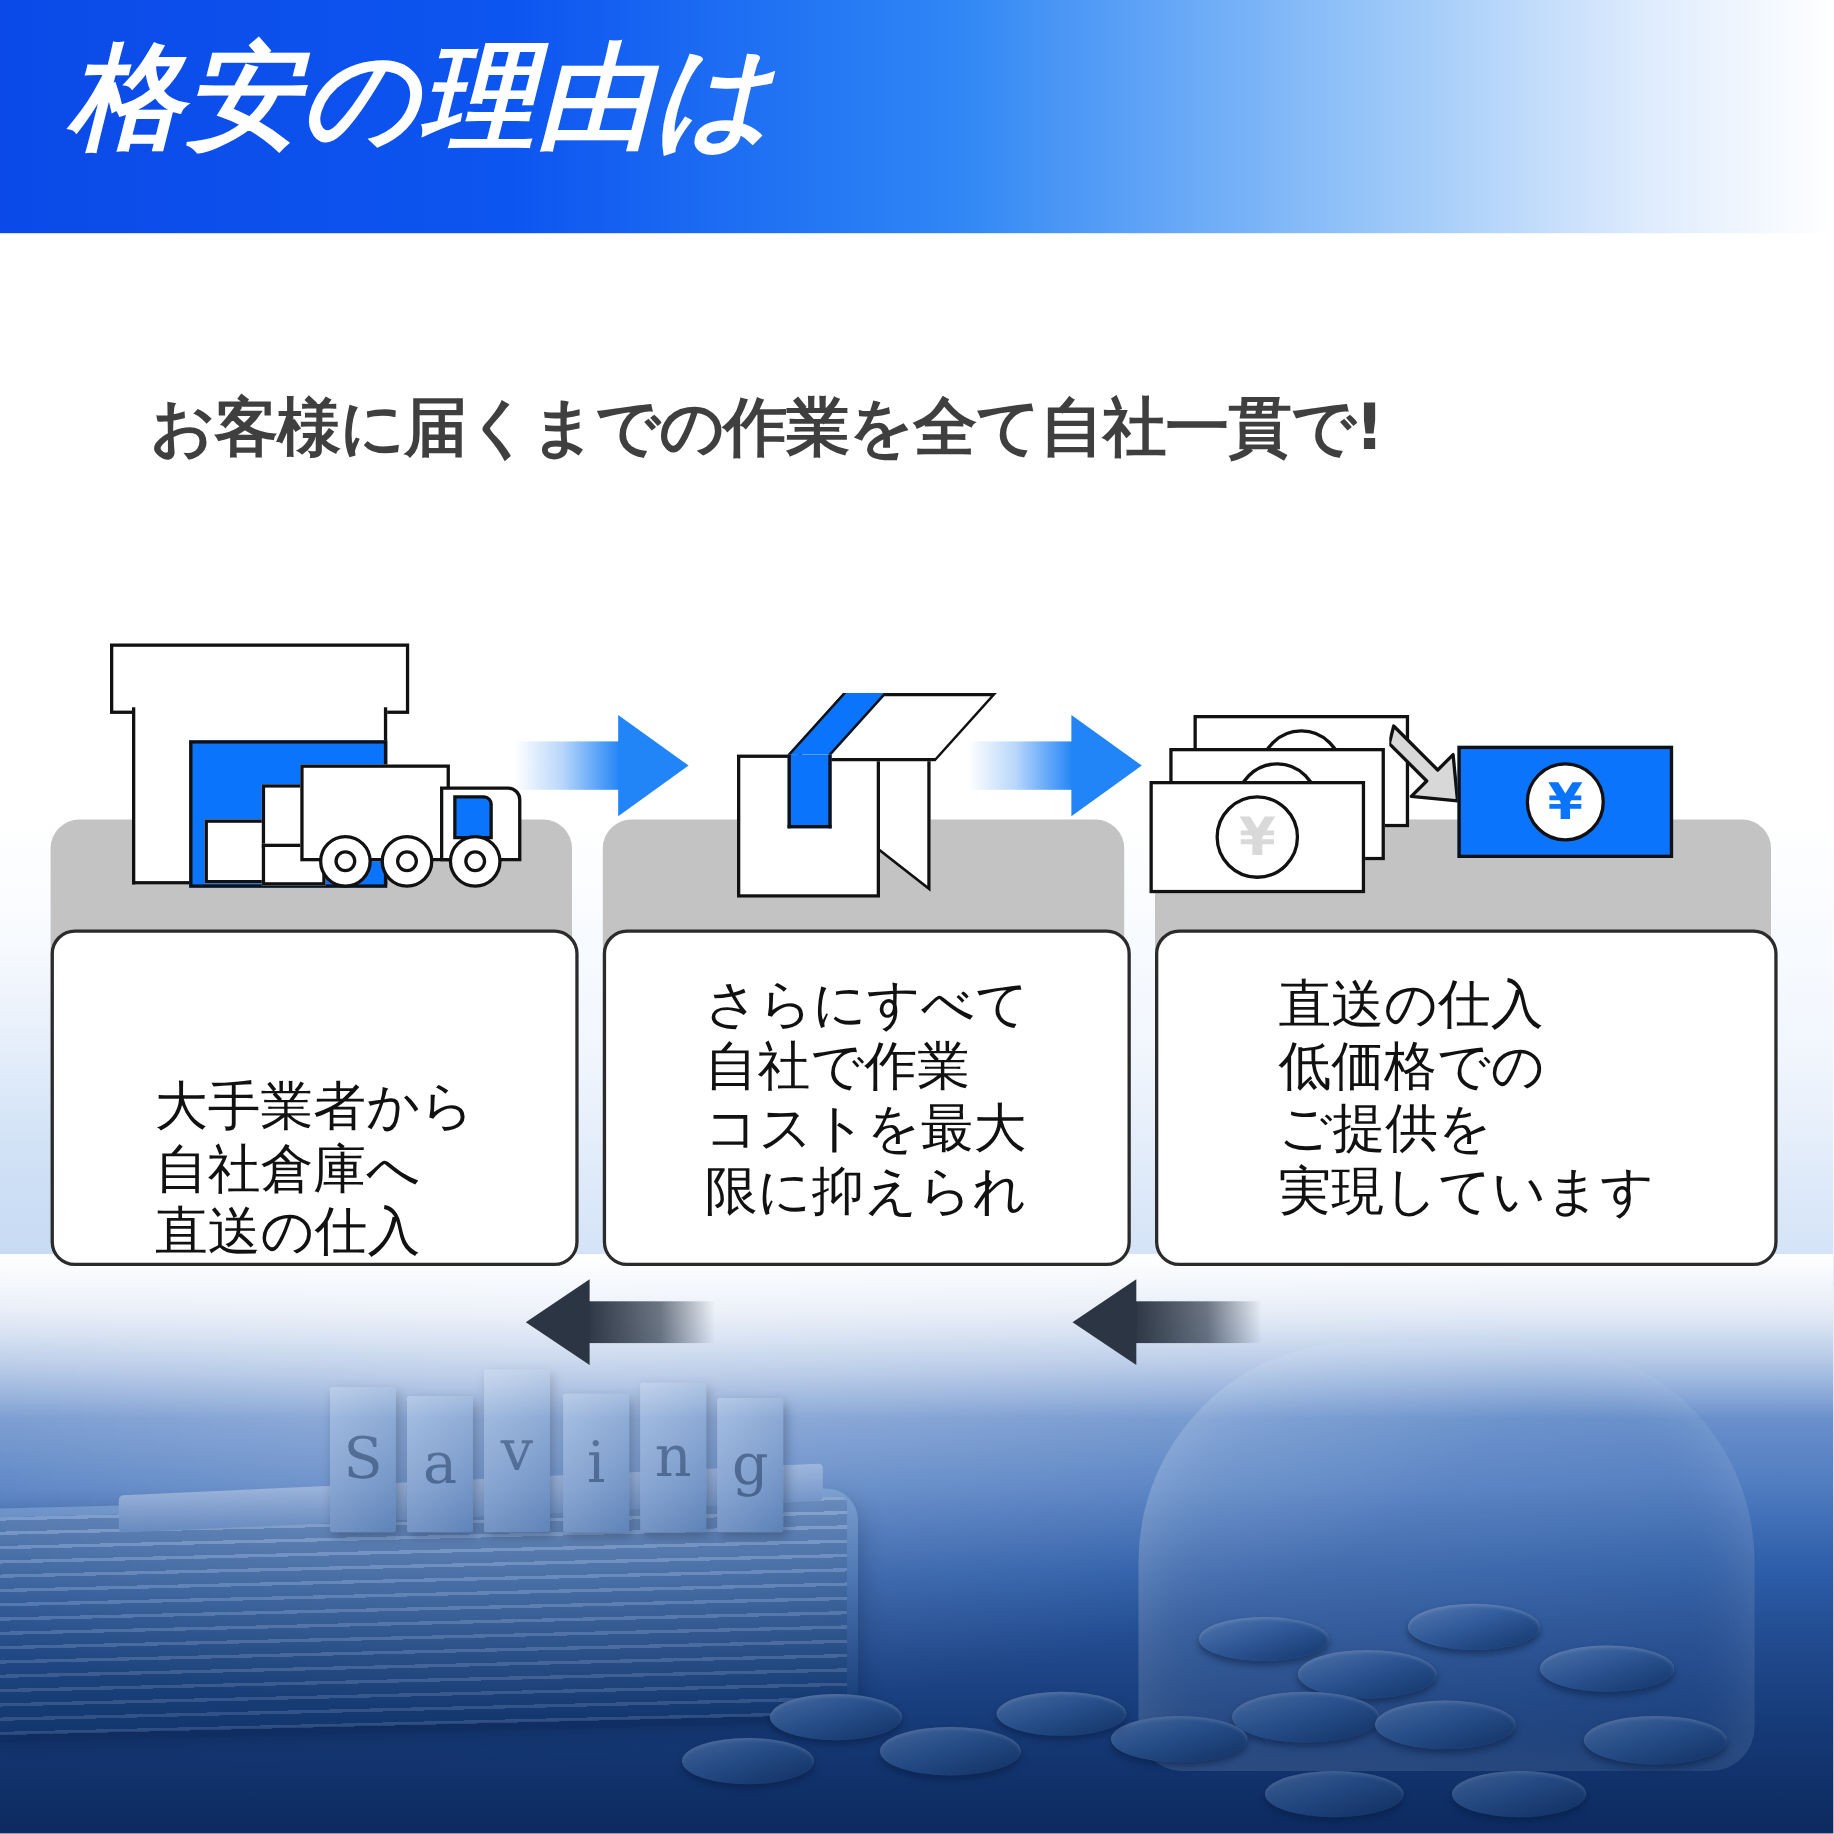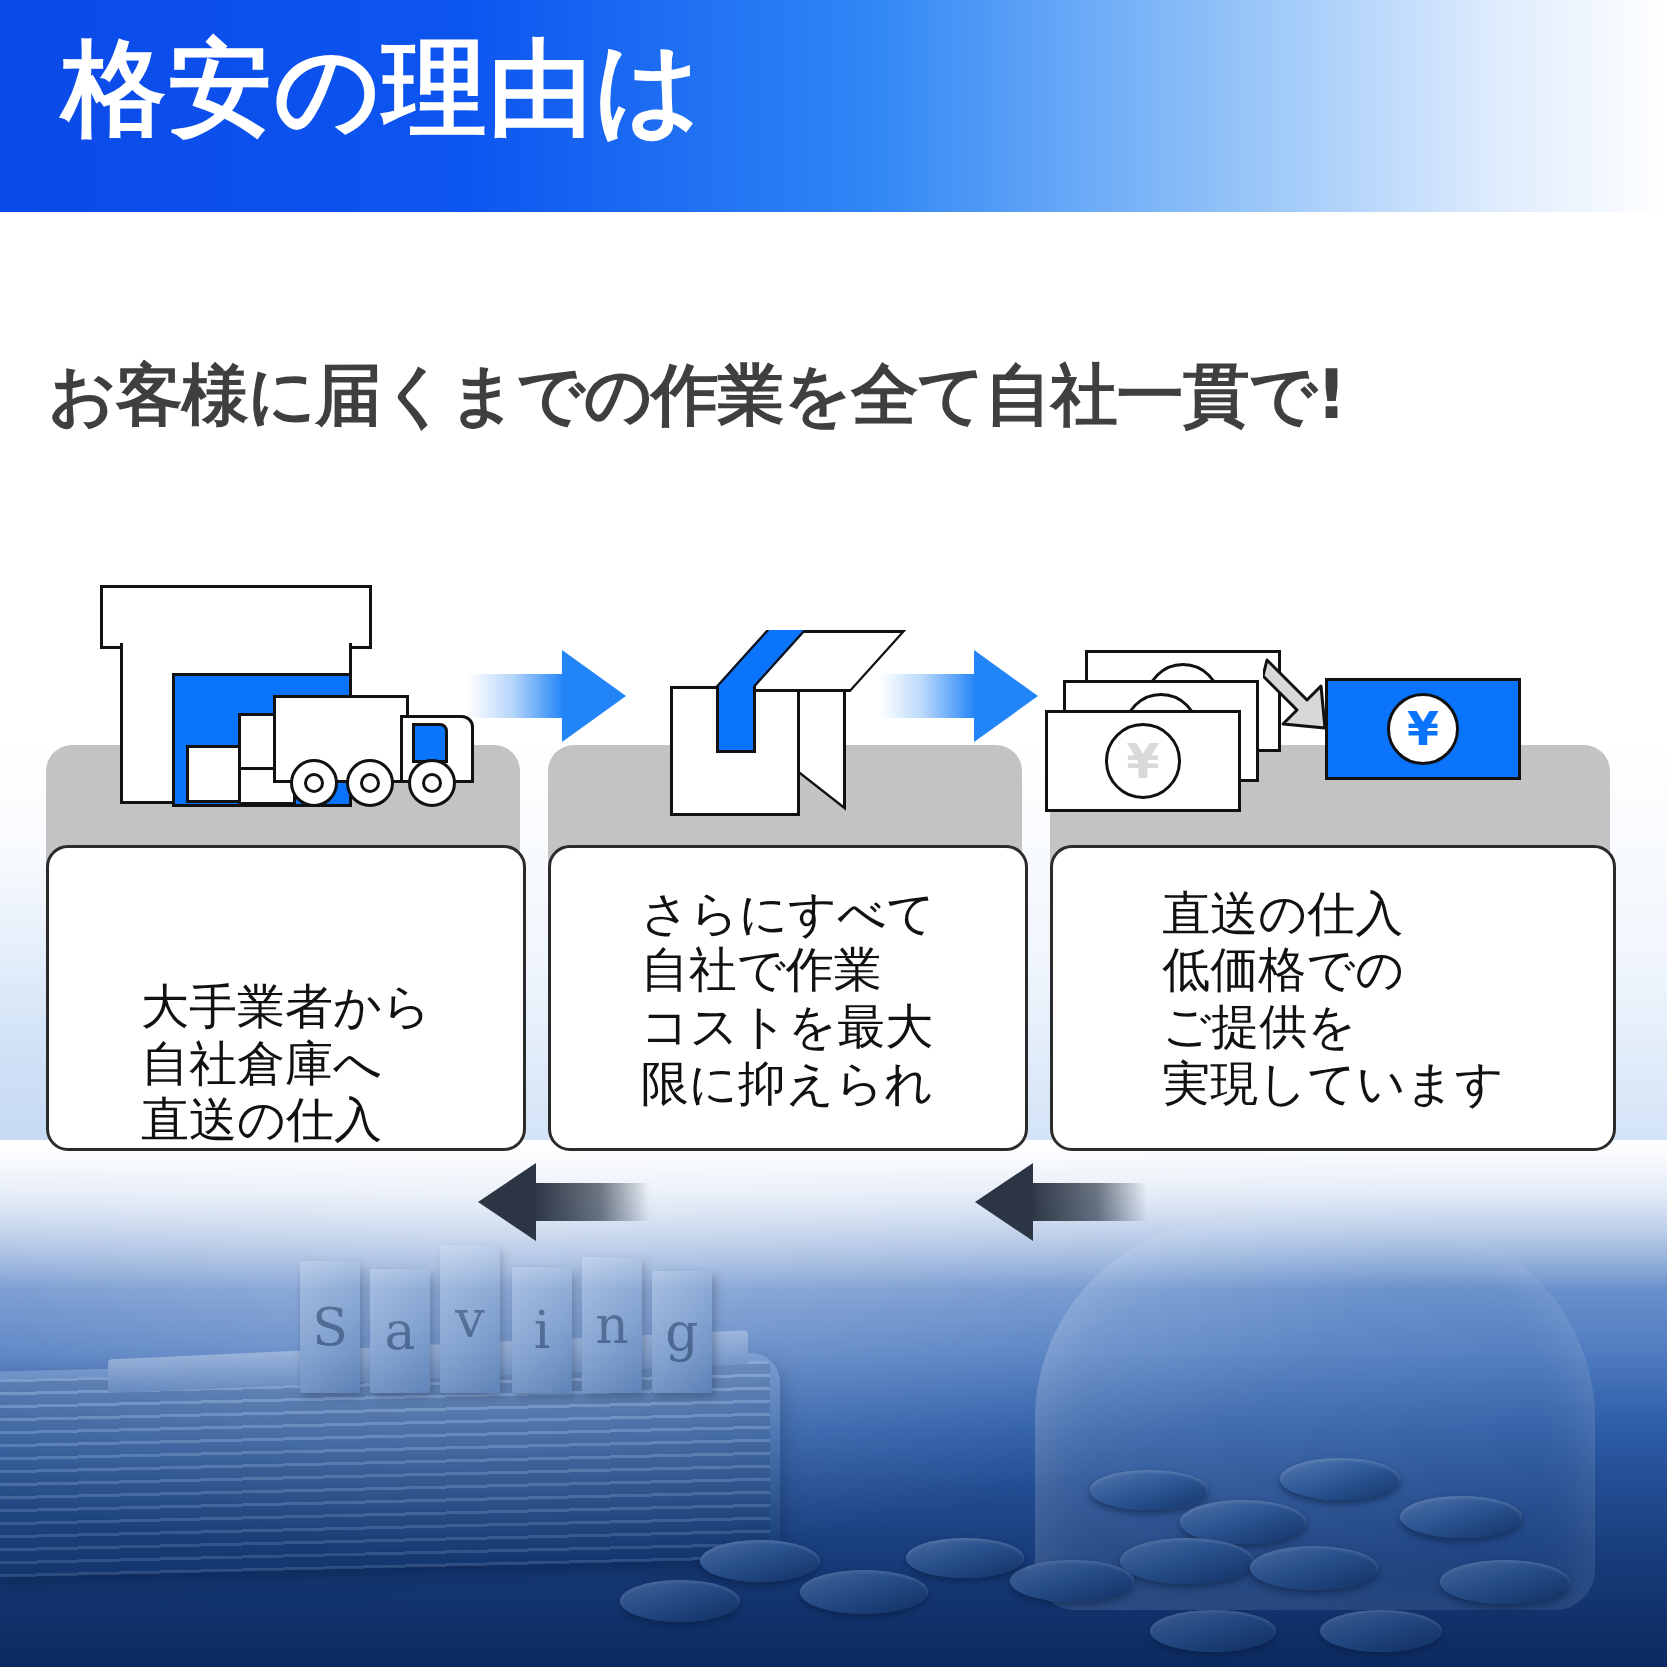--- a/index.html
+++ b/index.html
@@ -48,28 +48,28 @@
      background:linear-gradient(180deg,#ffffff 0%,rgba(255,255,255,.75) 35%,rgba(255,255,255,0) 100%);}
 
   
   .wash{position:absolute;left:0;top:210px;width:1667px;height:960px;
     background:linear-gradient(180deg,#ffffff 0%,#ffffff 55%,#f1f6fd 78%,#cfe0f6 100%);}
   .washL{position:absolute;left:0;top:860px;width:220px;height:320px;
     background:linear-gradient(180deg,rgba(255,255,255,0),#c5daf3);}
 
   
   .banner{position:absolute;left:0;top:0;width:1667px;height:212px;
-    background:linear-gradient(90deg,#0b4ae8 0%,#0d55f0 28%,#2f86f5 52%,#93c3f8 74%,#dfecfd 90%,#ffffff 100%);}
+    background:linear-gradient(90deg,#0b4ae8 0%,#0d55f0 28%,#2f86f5 52%,#93c3f8 74%,#dfecfd 90%,#ffffff 100%);font-style:italic;}
   .banner h1{margin:0;position:absolute;left:62px;top:36px;
     font-size:104px;line-height:1;font-weight:bold;color:#ffffff;letter-spacing:2px;
     font-family:"DejaVu Sans","Liberation Sans",sans-serif;}
 
   
   .subtitle{position:absolute;left:0;top:350px;width:1394px;text-align:center;
-    font-size:67px;font-weight:bold;color:#3f3f3f;letter-spacing:-1px;
+    font-size:58px;font-weight:bold;color:#3f3f3f;letter-spacing:-1px;
     font-family:"DejaVu Sans","Liberation Sans",sans-serif;}
 
   
   .panel{position:absolute;top:745px;height:405px;background:#c3c3c3;border-radius:26px;}
   .panel.p1{left:46px;width:474px;}
   .panel.p2{left:548px;width:474px;}
   .panel.p3{left:1050px;width:474px;}
   .panel.p3{width:560px;}
 
   .card{position:absolute;top:845px;height:300px;background:#ffffff;border:3px solid #2b2b2b;border-radius:22px;

